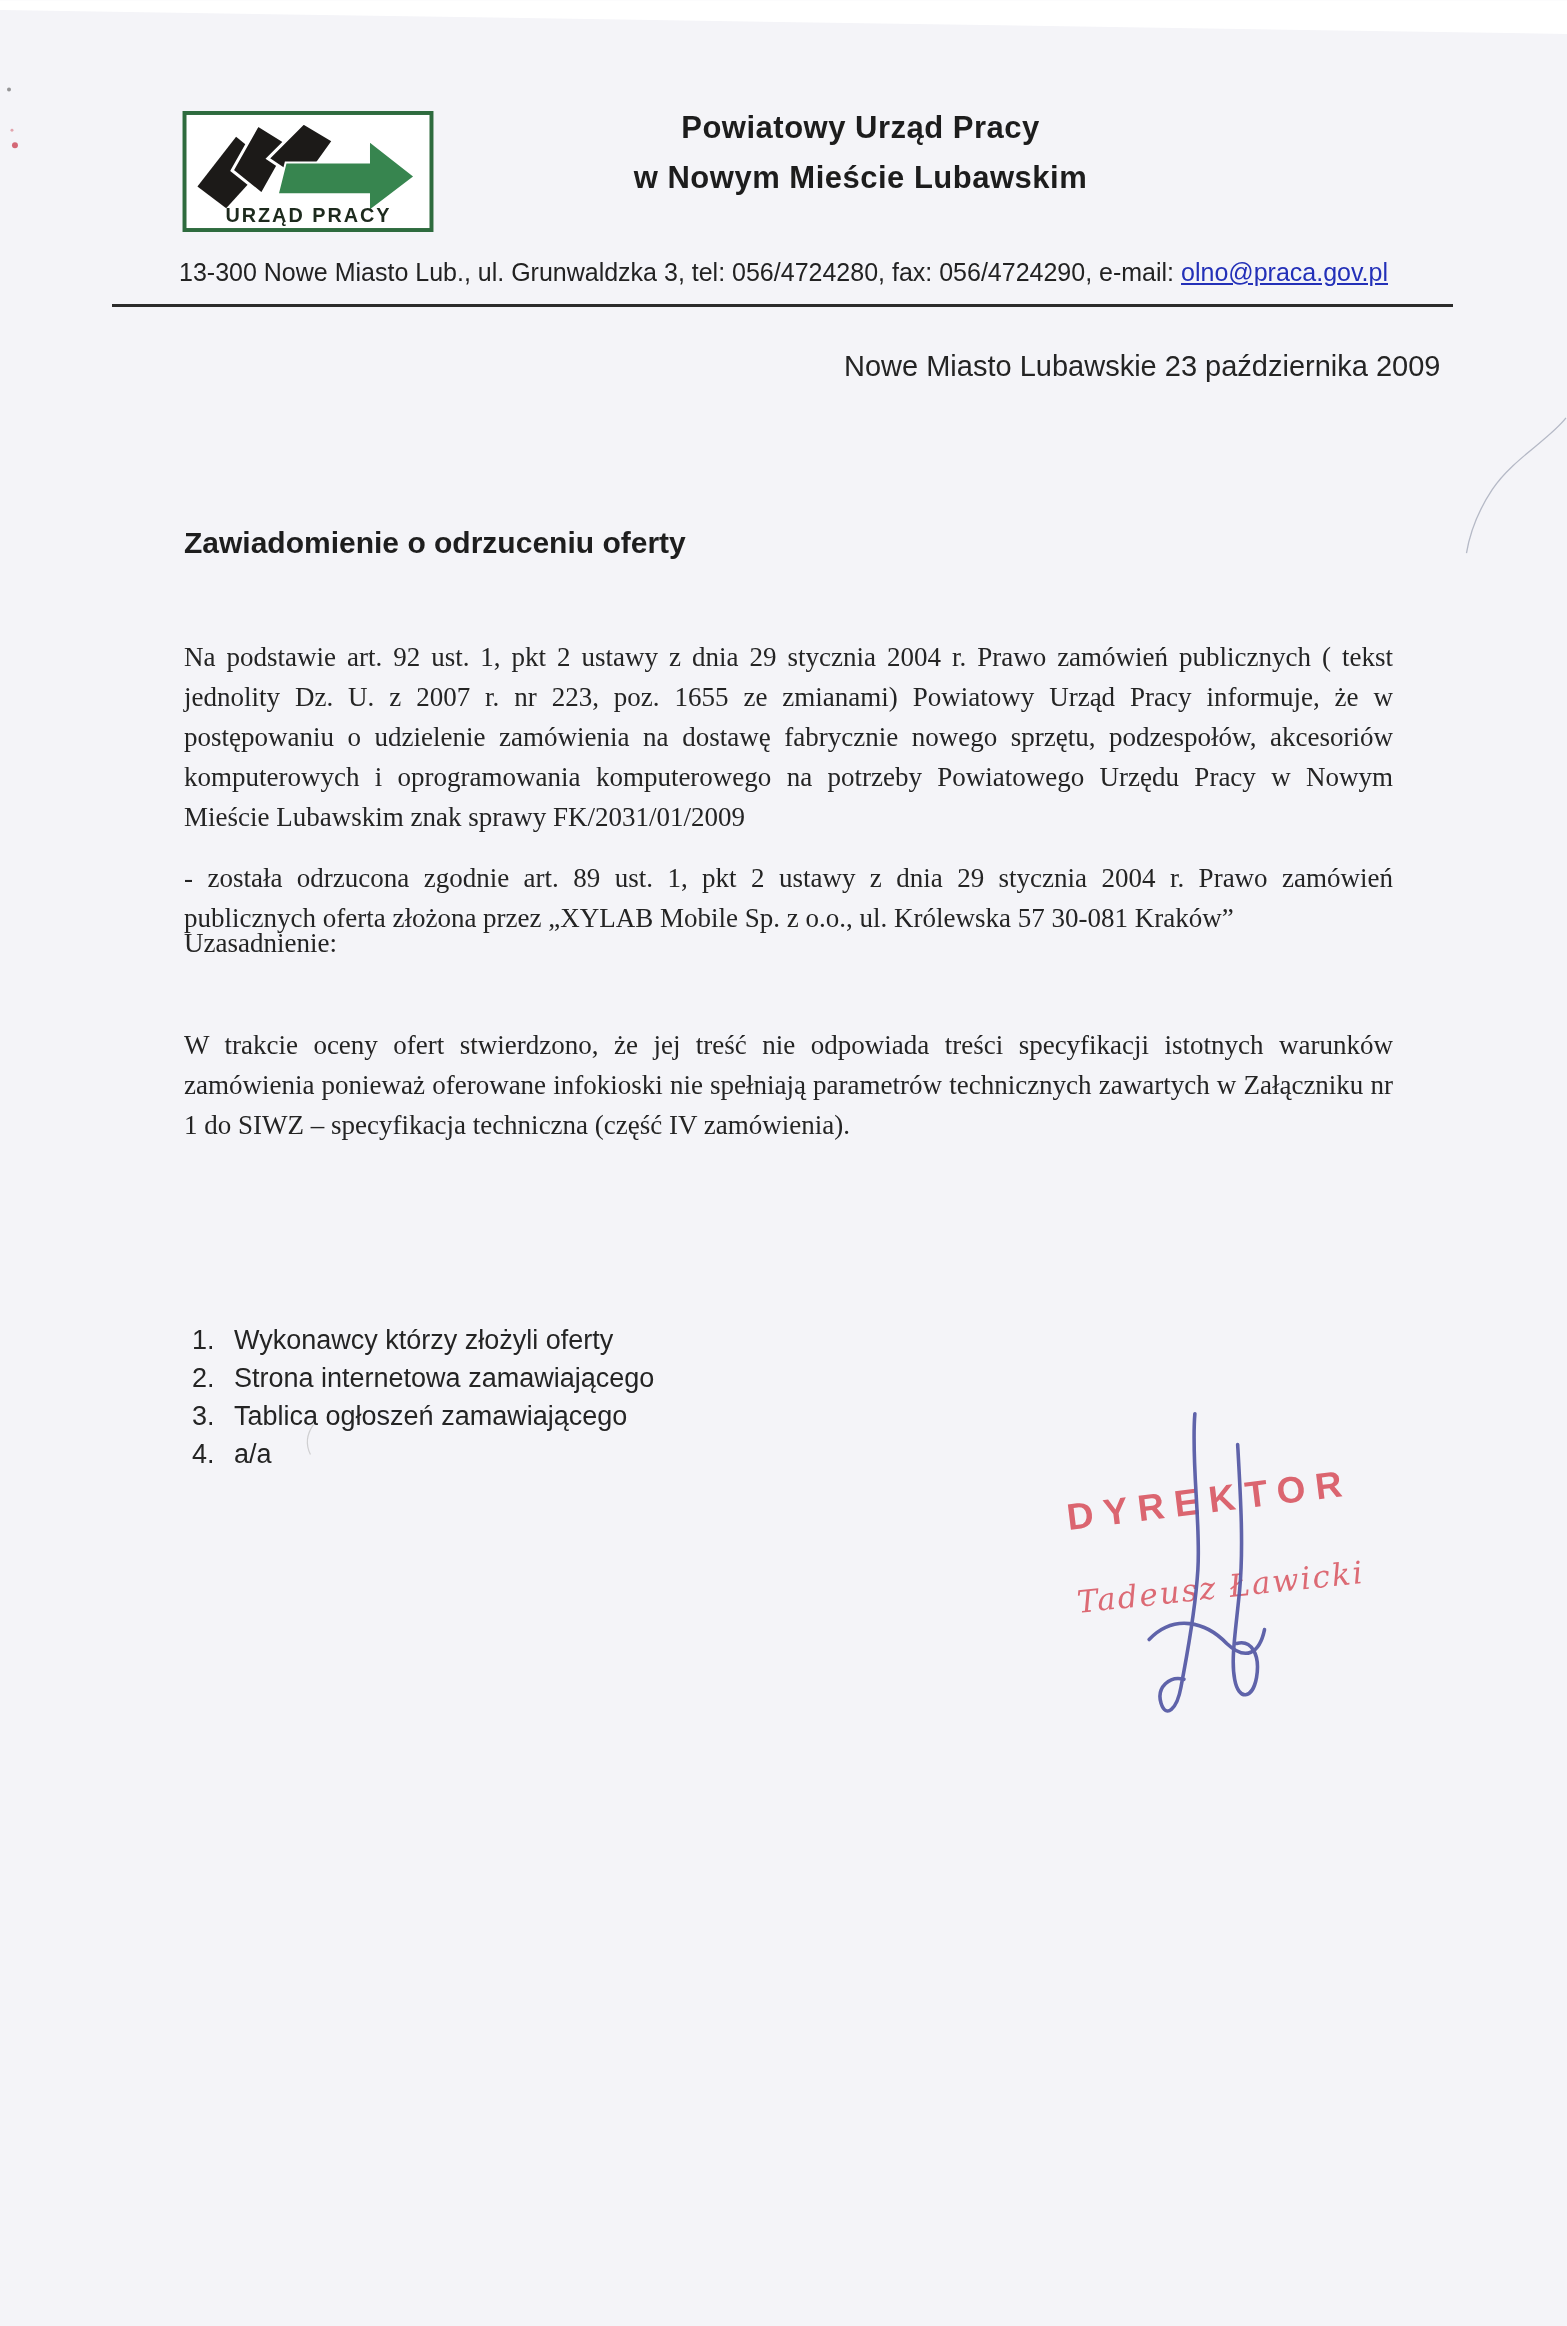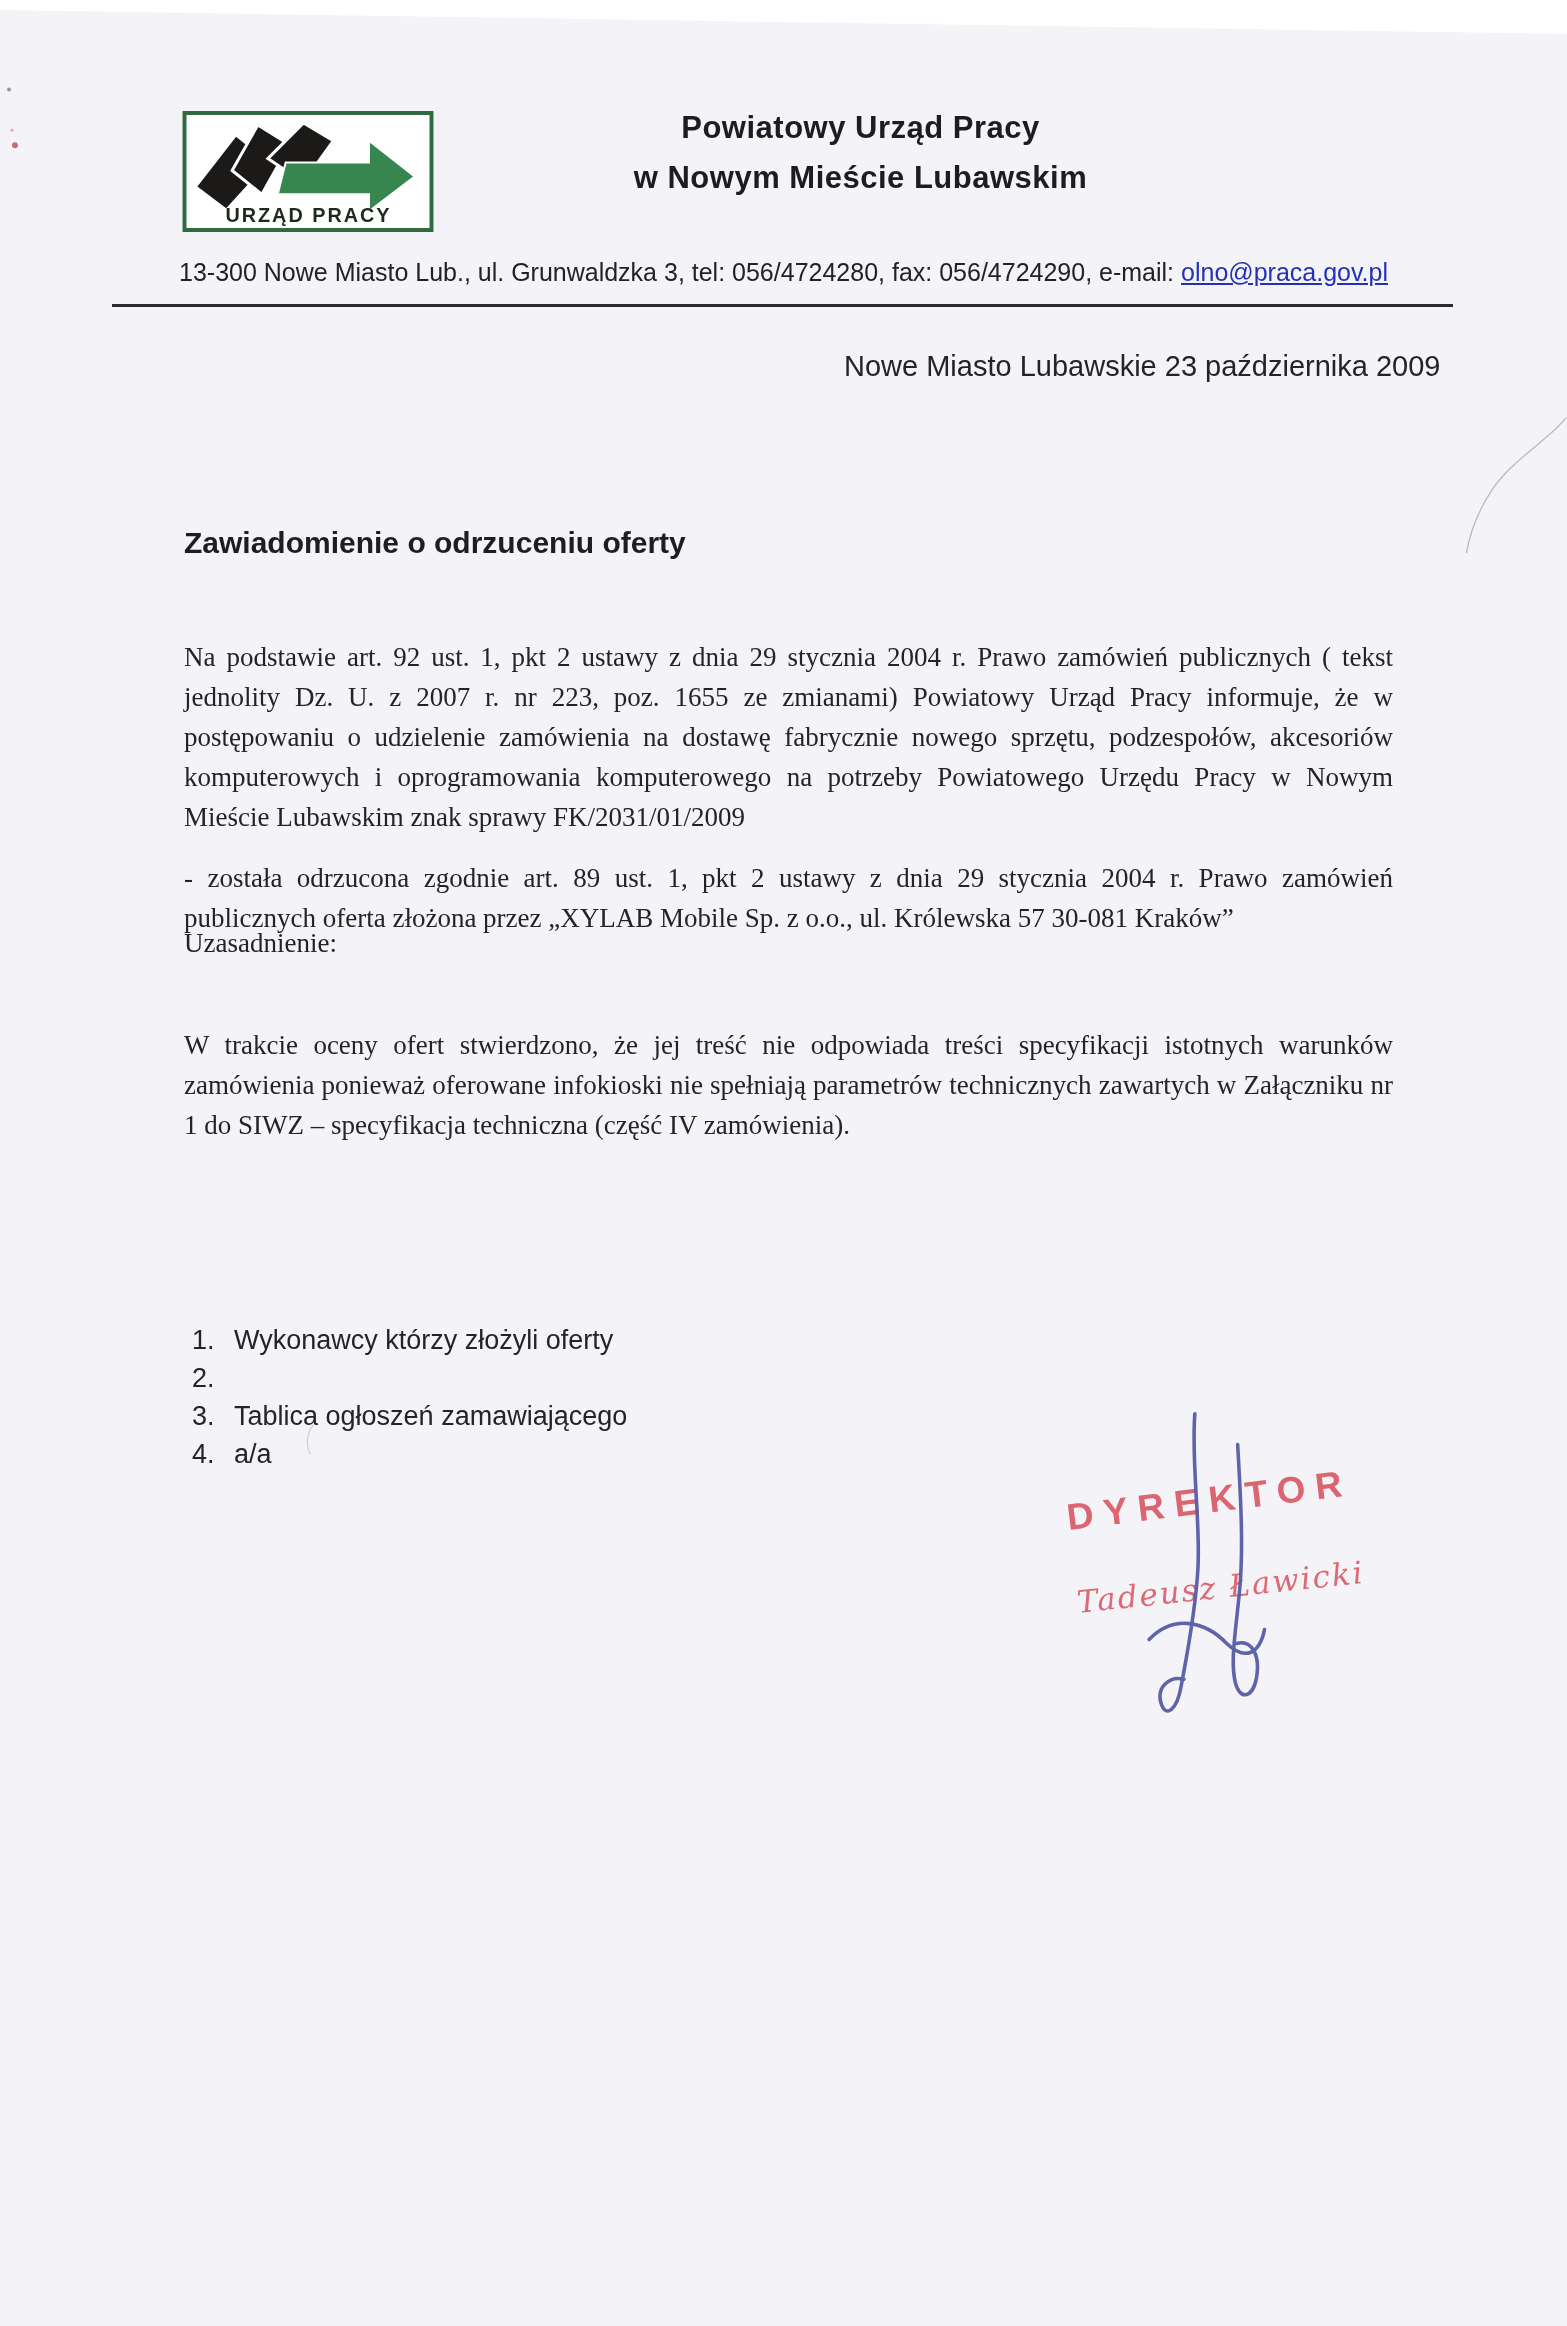--- a/index.html
+++ b/index.html
@@ -97,20 +97,21 @@
 
 
 
   <div class="recipients">
     <div class="row">
       <span class="num">1.</span>
       <span>Wykonawcy którzy złożyli oferty</span>
     </div>
     <div class="row">
       <span class="num">2.</span>
+      <span>Strona internetowa zamawiającego</span>
     </div>
     <div class="row">
       <span class="num">3.</span>
       <span>Tablica ogłoszeń zamawiającego</span>
     </div>
     <div class="row">
       <span class="num">4.</span>
       <span>a/a</span>
     </div>
   </div>

